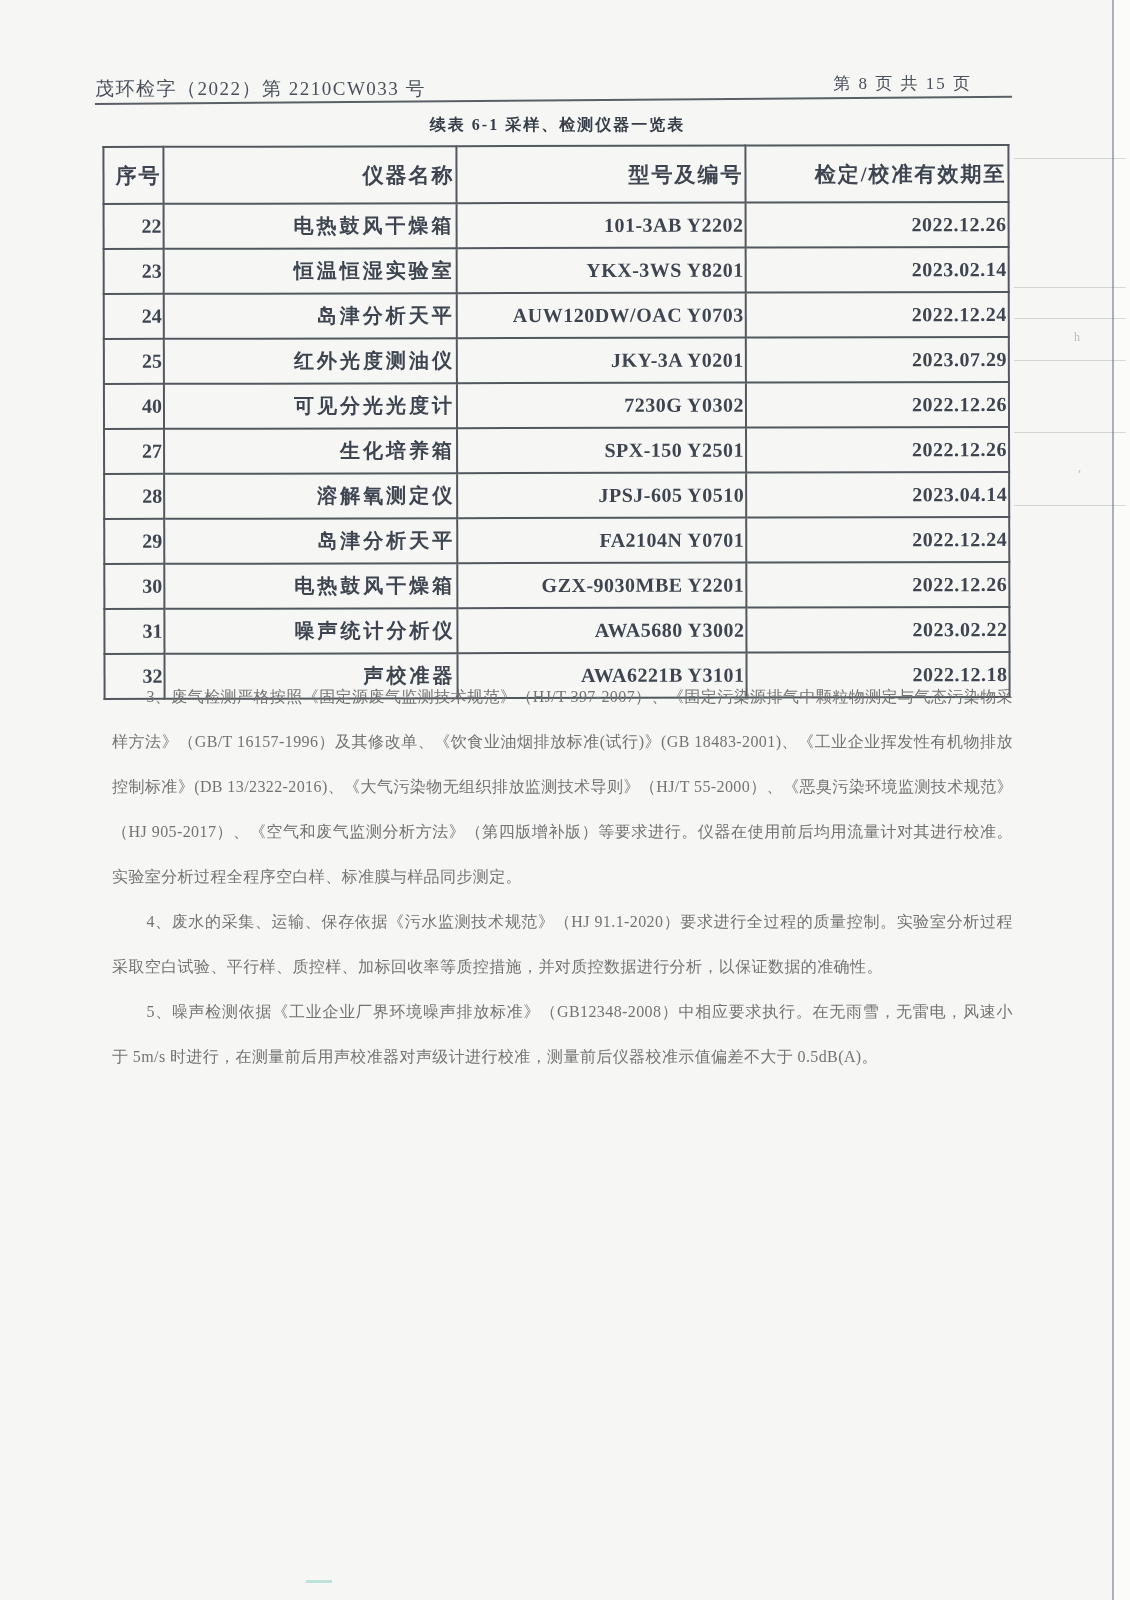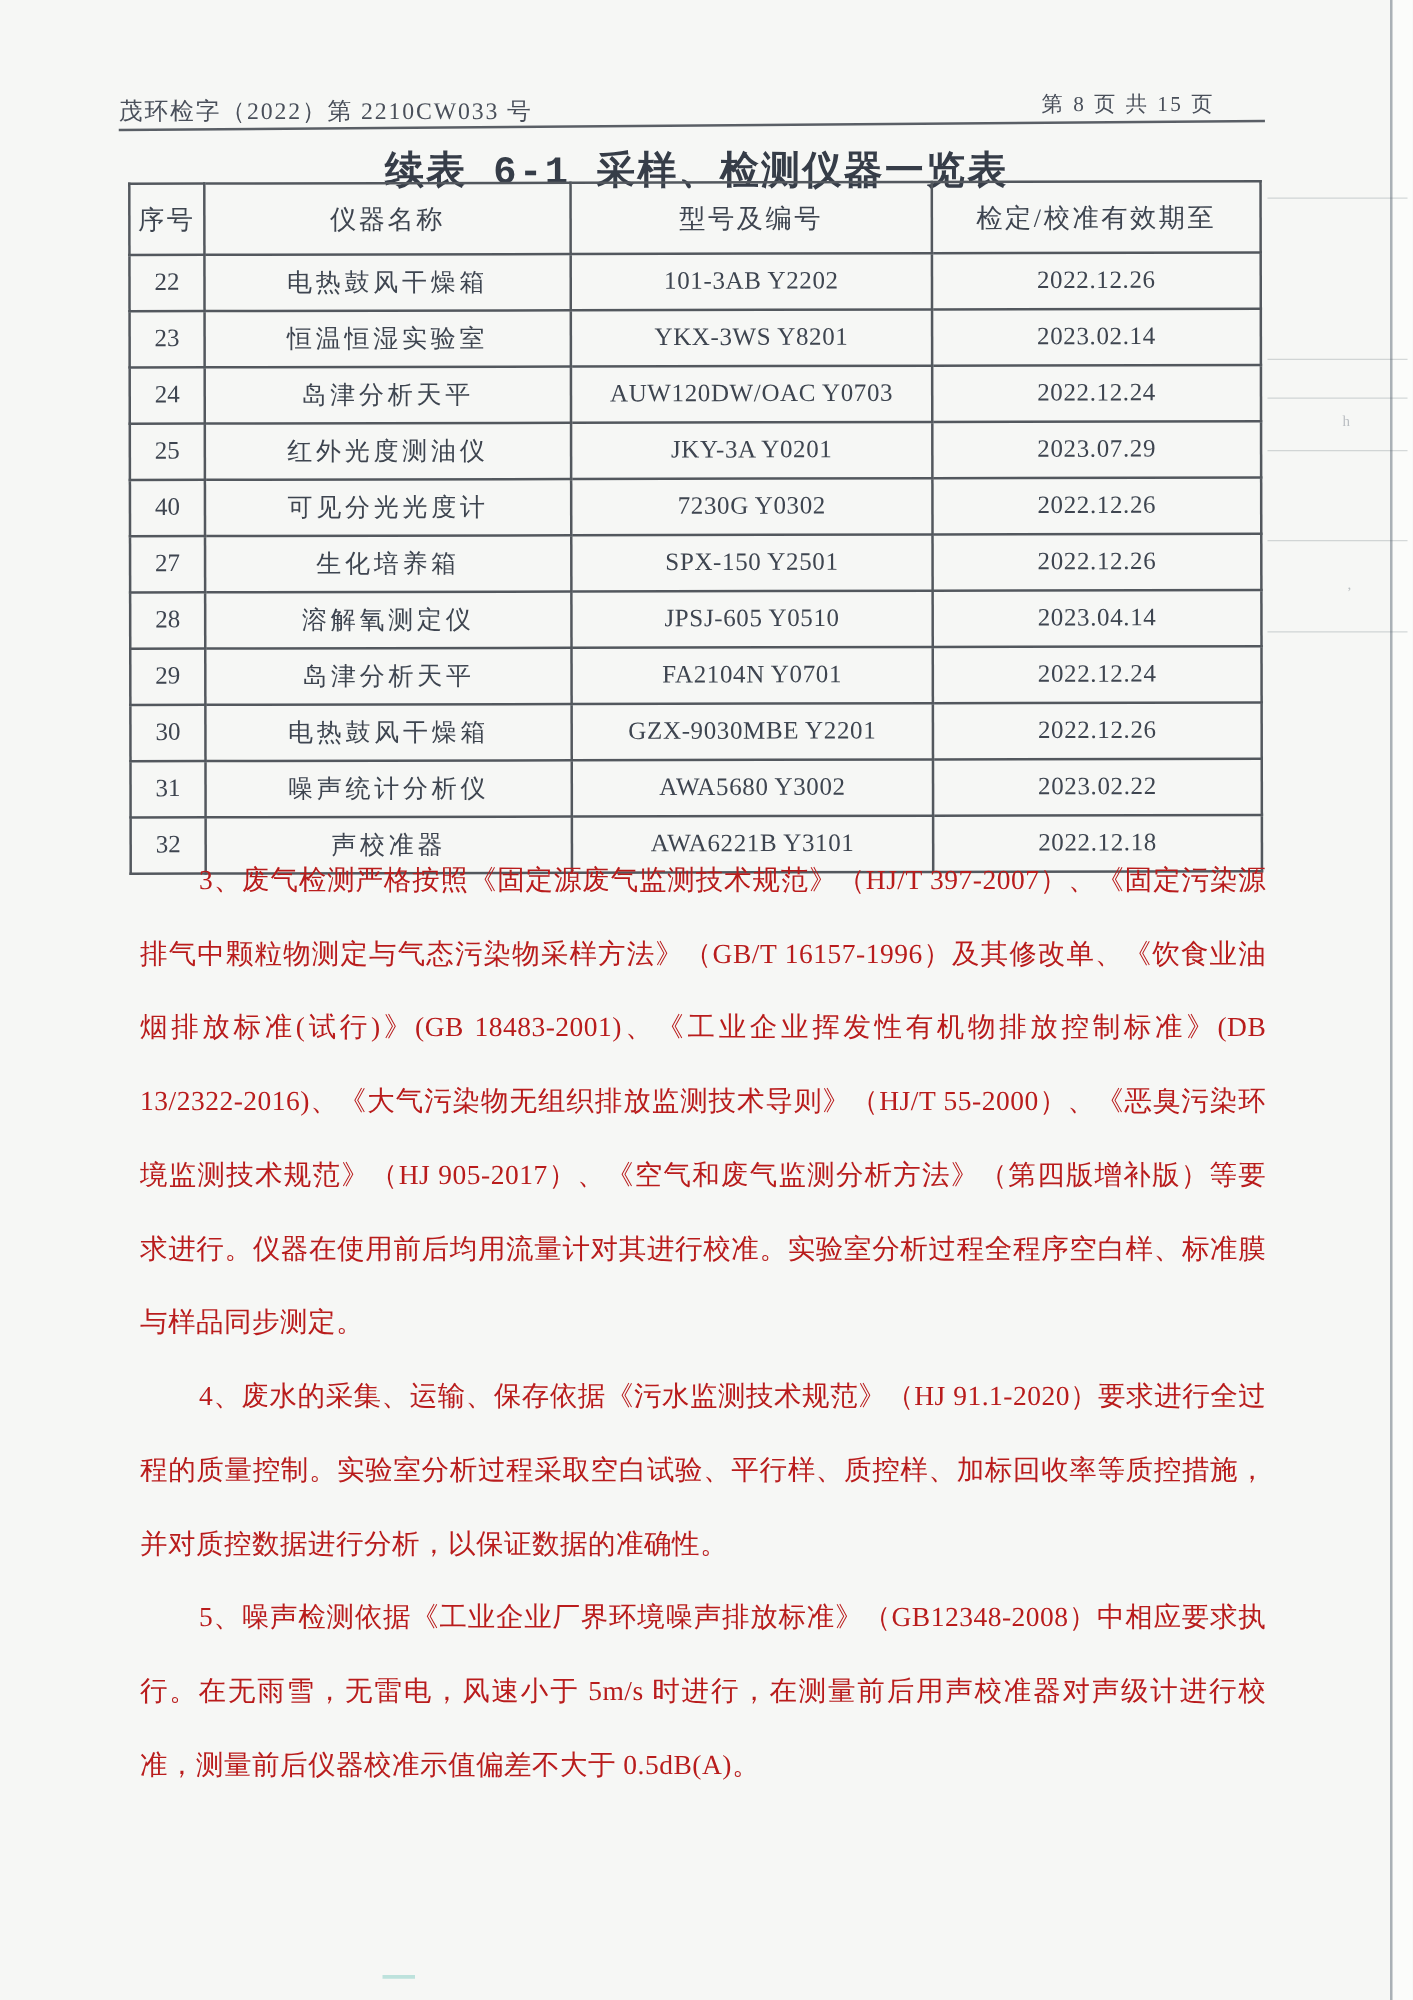--- a/index.html
+++ b/index.html
@@ -35,51 +35,51 @@
     position: absolute; right: 158px; top: 72px;
     font-size: 17px; letter-spacing: 2px; color: #494f5a;
   }
   .hdr-rule {
     position: absolute; left: 95px; top: 103px; width: 917px; height: 2px;
     background: #5a5f66; transform: rotate(-0.45deg); transform-origin: left center;
   }
 
   .tbl-title {
     position: absolute; left: 0; top: 115px; width: 1115px;
-    text-align: center; font-size: 31px; font-weight: bold;
-    letter-spacing: 2px; color: #363d48; font-family: Liberation Mono, monospace;
+    text-align: center; font-size: 16px; font-weight: bold;
+    letter-spacing: 2px; color: #363d48;
   }
 
   
   table.inst {
     position: absolute; left: 103px; top: 145px;
     border-collapse: collapse; table-layout: fixed;
     transform: rotate(-0.12deg);
     color: #3e4550;
   }
   table.inst td, table.inst th {
     border: 2px solid #53585e;
-    text-align: center; vertical-align: middle;
-    font-weight: normal;
+    text-align: right; vertical-align: middle;
+    font-weight: bold;
     overflow: hidden; white-space: nowrap;
   }
   table.inst th { height: 53px; font-size: 21px; letter-spacing: 2px; }
   table.inst td { height: 41px; font-size: 20px; }
   .col-no    { width: 60px; }
   .col-name  { width: 293px; }
   .col-model { width: 289px; }
   .col-date  { width: 263px; }
   td.c-name { letter-spacing: 3px; }
   td.c-model, td.c-date { font-size: 21px; letter-spacing: .5px; }
 
   
   .paras {
     position: absolute; left: 112px; top: 674px; width: 901px;
-    font-size: 22px; line-height: 59px; letter-spacing: .4px;
-    color: #b91c1c; text-align: justify;
+    font-size: 16px; line-height: 45px; letter-spacing: .4px;
+    color: #737373; text-align: justify;
   }
   .paras p { margin: 0; text-indent: 2.15em; }
 </style>
 </head>
 <body>
 
 <div class="page">
 
   <div class="edge-strip"></div>
   <div class="edge-line"></div>

